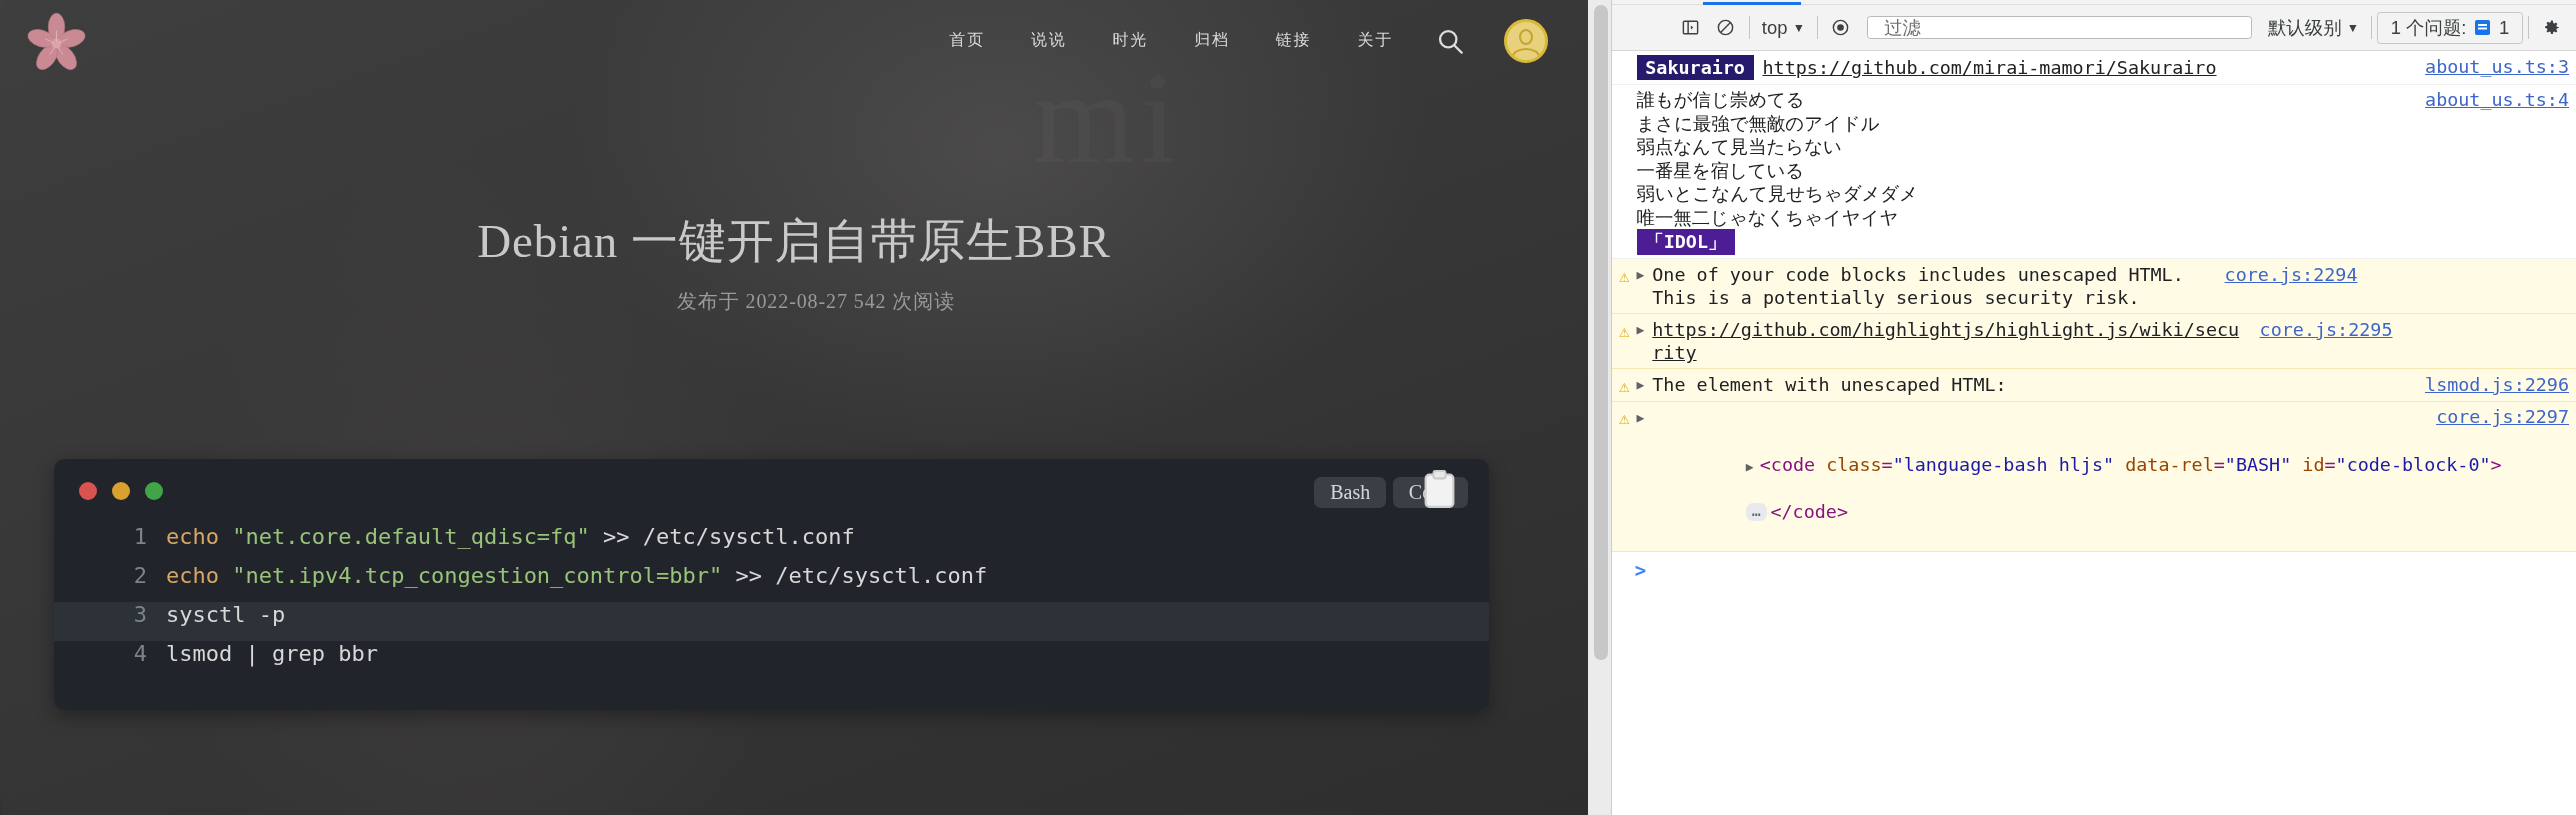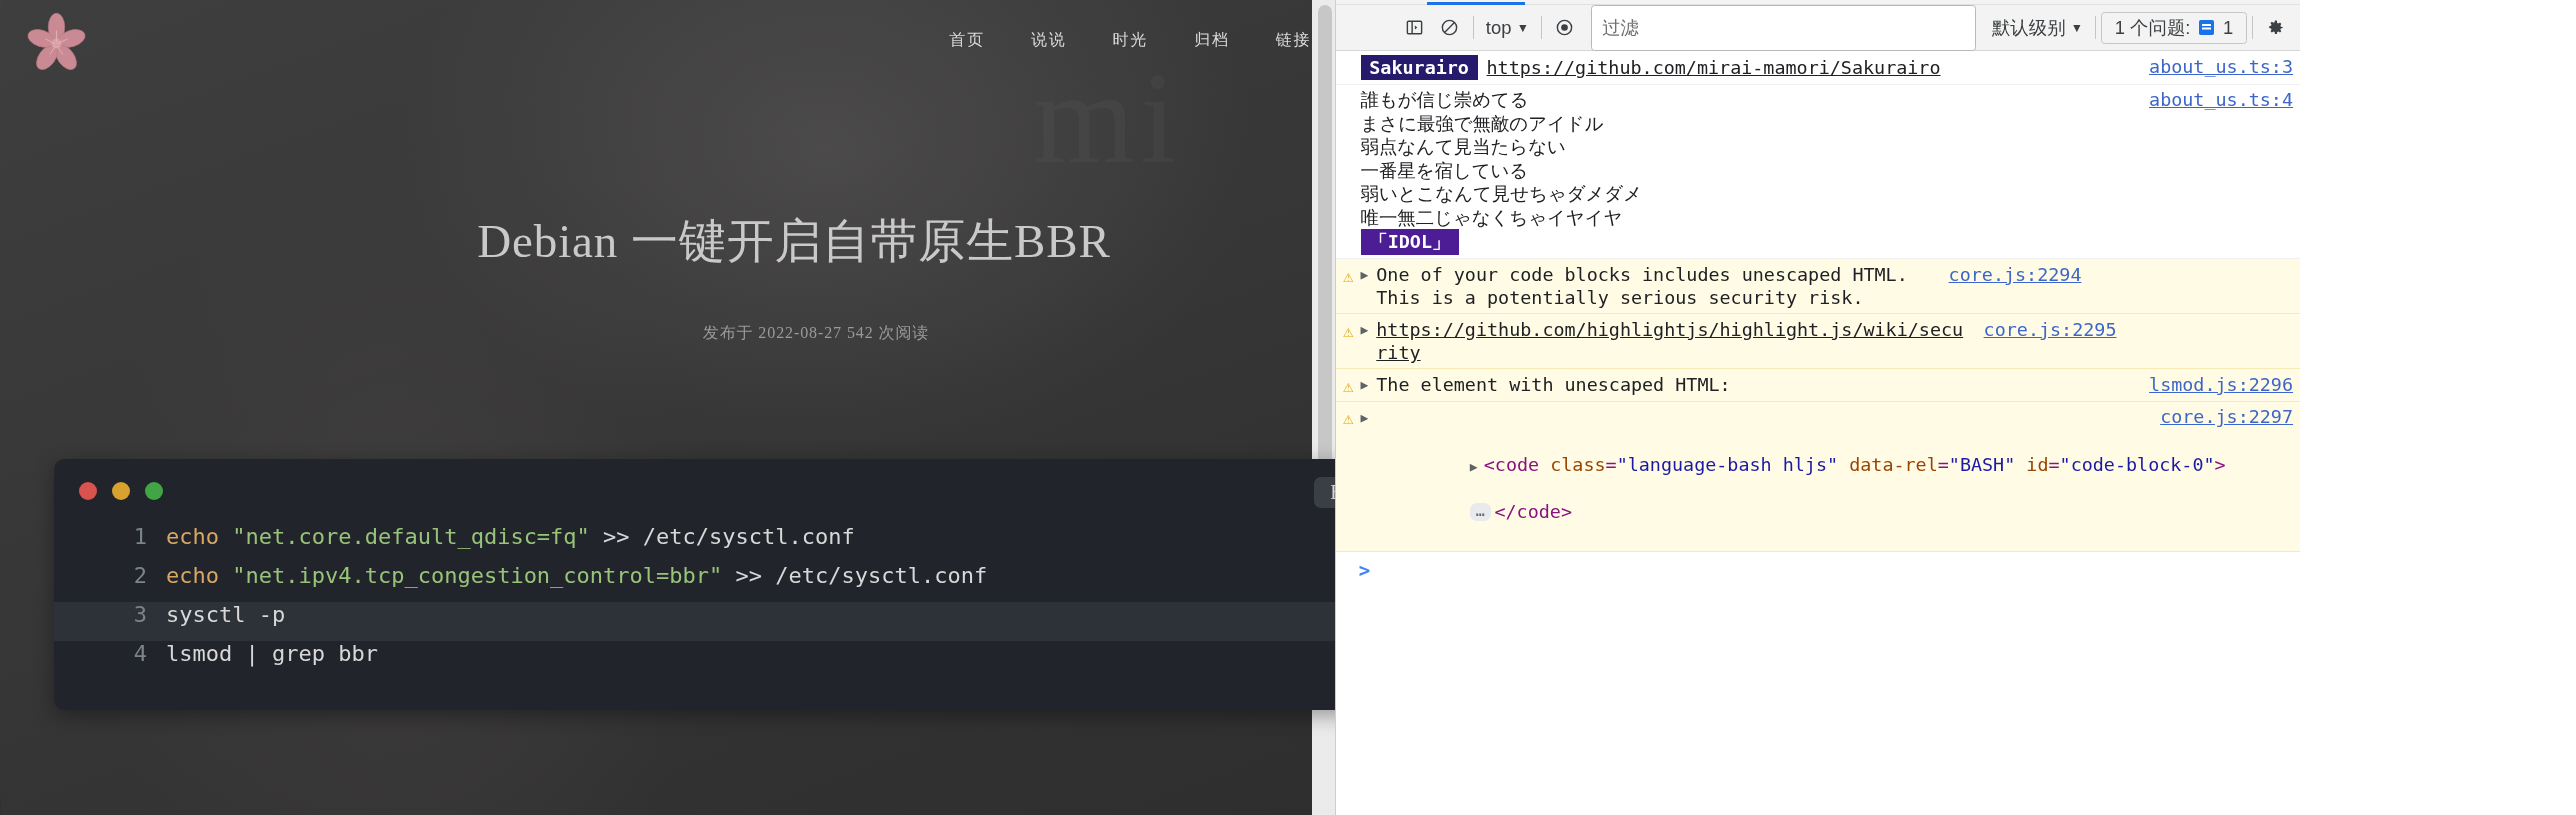--- a/index.html
+++ b/index.html
@@ -7,21 +7,21 @@
     width: 2576px; height: 816px;
     overflow: hidden;
     font-family: "Liberation Sans", sans-serif;
     background: #ffffff;
   }
   #root { display: flex; width: 2576px; height: 816px; }
 
   
   #site {
     position: relative;
-    width: 1335px; height: 816px;
+    width: 1611px; height: 816px;
     background:
       radial-gradient(ellipse 613px 438px at 62% 18%, rgba(90,88,88,0.55), rgba(0,0,0,0) 70%),
       radial-gradient(ellipse 438px 613px at 30% 70%, rgba(70,68,68,0.45), rgba(0,0,0,0) 70%),
       linear-gradient(160deg, #3f3e3e 0%, #3a3939 35%, #343333 70%, #2f2e2e 100%);
     overflow: hidden;
   }
   
   #watermark {
     position: absolute; left: 1033px; top: 42px;
     font-size: 131px; letter-spacing: 5.3px;
@@ -84,21 +84,21 @@
     border: 2.6px solid #c4a52e; border-bottom: none;
   }
 
   
   #hero { position: absolute; left: 0; top: 210px; width: 1588px; text-align: center; z-index: 4; }
   #post-title {
     font-family: "Liberation Serif", "DejaVu Serif", serif;
     font-size: 47px; color: #c9c9c9; letter-spacing: 0.9px; font-weight: 400;
   }
   #post-meta {
-    margin-top: 50px; font-size: 16px; color: #9a9a9a;
+    margin-top: 15px; font-size: 20px; color: #9a9a9a;
     font-family: "Liberation Serif", "DejaVu Serif", serif; letter-spacing: 0.9px; padding-left: 44px;
   }
 
   
   #code-card {
     position: absolute; left: 54px; top: 459px;
     width: 1435px; height: 251px;
     background: #21252b; border-radius: 10.5px; z-index: 4;
     box-shadow: 0 5.3px 19px rgba(0,0,0,.35);
     overflow: hidden;
@@ -149,23 +149,23 @@
     width: 35px; height: 35px; display: flex; align-items: center; justify-content: center;
     cursor: pointer; border-radius: 2.6px;
   }
   .tb-sep { width: 0.9px; height: 23px; background: #c4c4c4; margin: 0 5.3px; }
   .tb-select {
     display: flex; align-items: center; gap: 5.3px; padding: 0 7px; height: 30px;
     font-size: 18.4px; color: #3c4043; cursor: pointer;
     font-family: "Liberation Sans", sans-serif;
   }
   #dt-filter {
-    flex: 1; height: 46px; margin: 0 8.8px;
+    flex: 1; height: 23px; margin: 0 8.8px;
     border: 0.9px solid #b9b9b9; border-radius: 3.5px; background: #fff;
-    padding: 0 10px; font-size: 18.4px; color: #5f6368;
+    padding: 0 16px; font-size: 18.4px; color: #5f6368;
     font-family: "Liberation Sans", sans-serif;
     max-width: 385px;
   }
   #dt-filter::placeholder { color: #6f6f6f; }
   #issues-box {
     display: flex; align-items: center; gap: 8.8px;
     border: 0.9px solid #c6c6c6; border-radius: 3.5px;
     height: 31.5px; padding: 0 12.3px; cursor: pointer;
     font-size: 18.4px; color: #3c4043;
     font-family: "Liberation Sans", sans-serif;

